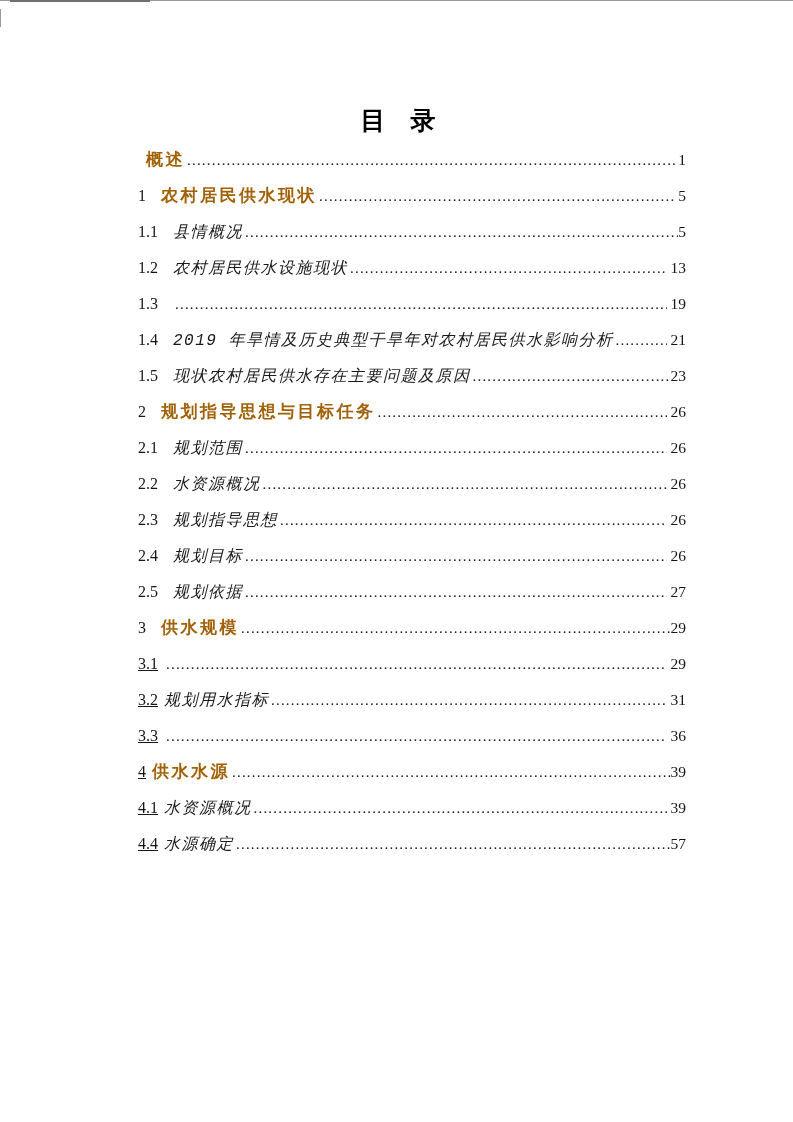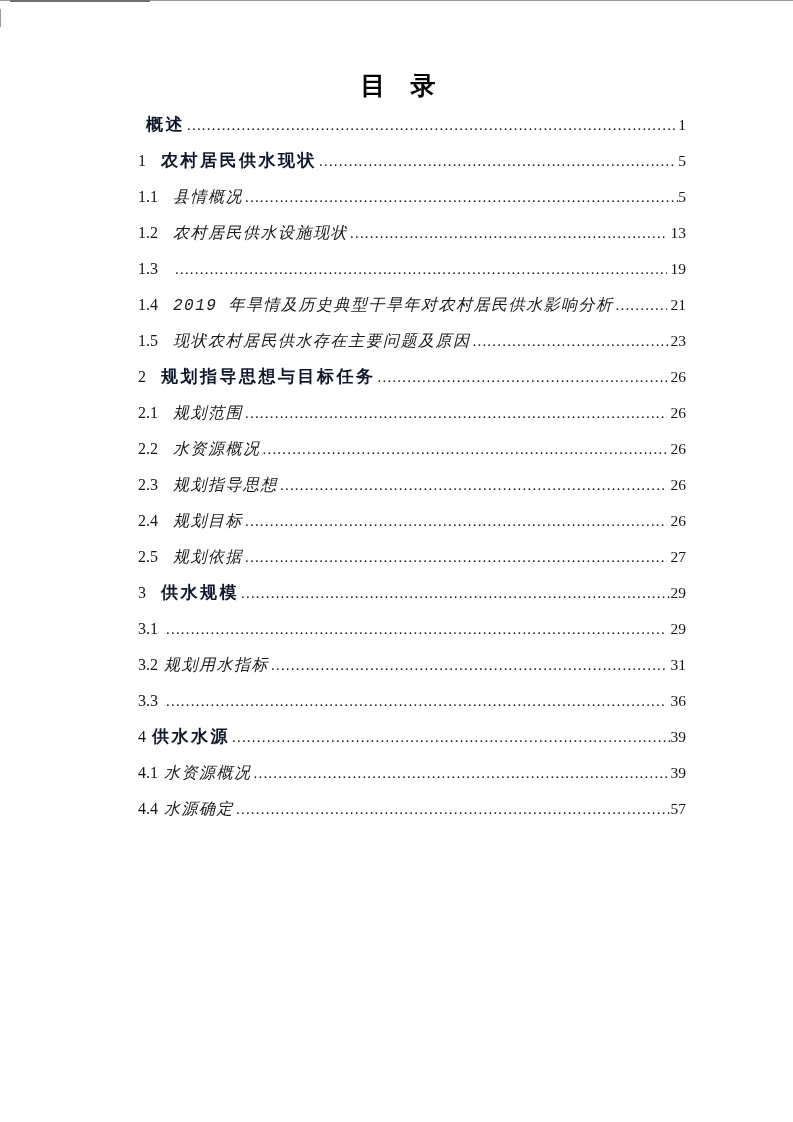--- a/index.html
+++ b/index.html
@@ -28,21 +28,21 @@
 
   .content {
     position: absolute;
     left: 138px;
     top: 0;
     width: 548px;
   }
 
   .toc-title {
     margin: 0;
-    padding-top: 69px;
+    padding-top: 104px;
     height: 32px;
     line-height: 32px;
     text-align: center;
     transform: translateX(-14px);
     font-family: "Liberation Sans", sans-serif;
     font-weight: 700;
     font-size: 25px;
     color: #000;
     white-space: pre;
   }
@@ -57,29 +57,29 @@
     white-space: nowrap;
   }
 
   .toc-row .num {
     font-family: "Liberation Serif", serif;
     font-size: 16px;
     color: #161616;
     white-space: pre;
   }
   .toc-row.wide .num { margin-right: 15px; }
-  .toc-row.narrow .num { margin-right: 6px; }
+  .toc-row.narrow .num { margin-right: 6px; text-decoration: underline; }
   .toc-row.no-num .label { margin-left: 8px; }
 
   .toc-row.lvl1 .label {
     font-family: "Liberation Sans", sans-serif;
     font-weight: 700;
     font-size: 17px;
     letter-spacing: 2.5px;
-    color: #0f172a;
+    color: #a16207;
   }
   .toc-row.lvl2 .label {
     font-family: Liberation Mono, monospace;
     font-style: italic;
     font-size: 16px;
     letter-spacing: 1.5px;
     color: #1a1a1a;
   }
 
   .toc-row .dots {

